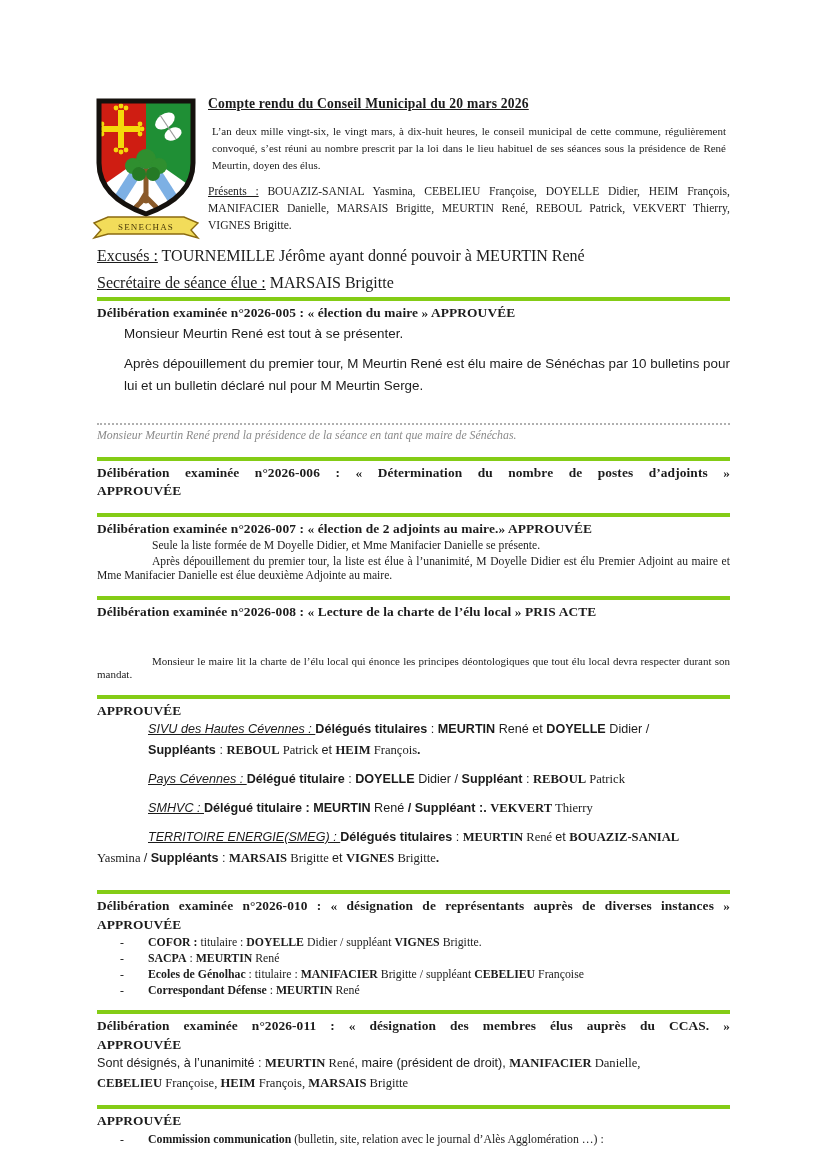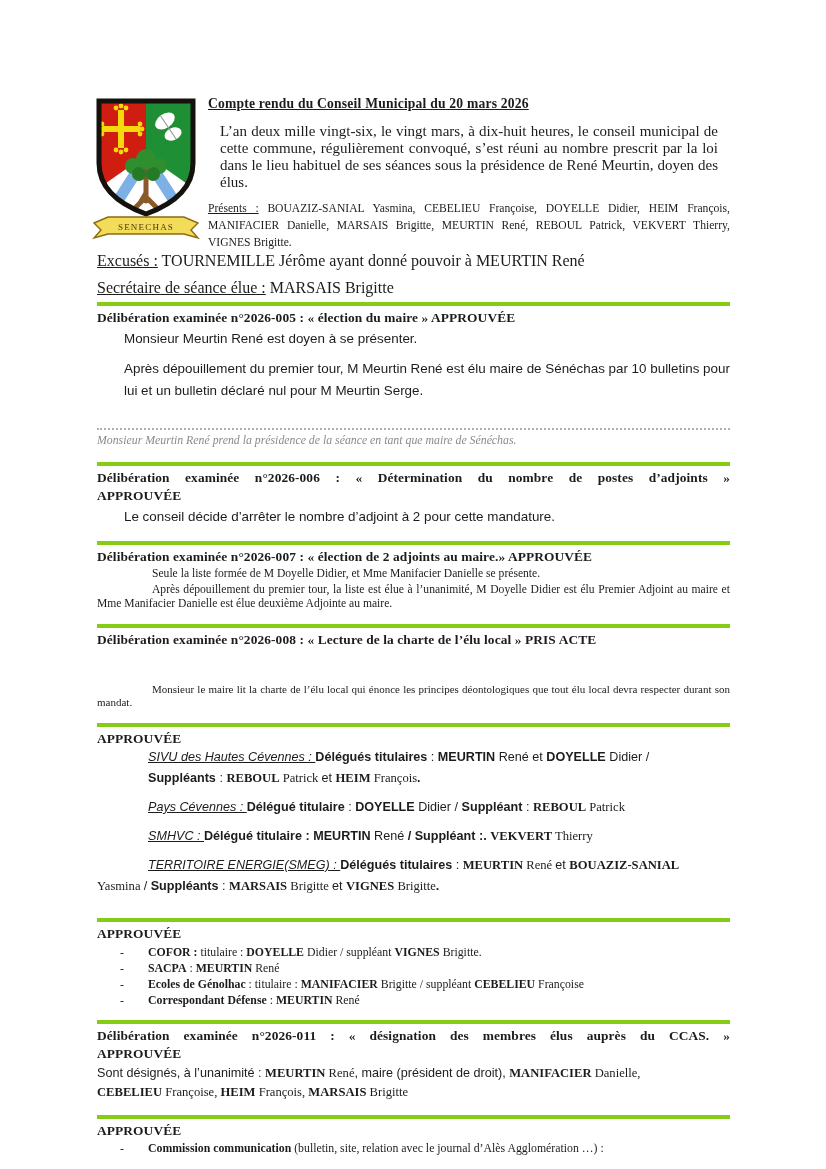--- a/index.html
+++ b/index.html
@@ -6,21 +6,21 @@
   .page{
     position:relative;width:826px;height:1169px;margin:0 auto;background:#ffffff;
     box-sizing:border-box;padding:96px 96px 0 97px;overflow:hidden;
     font-family:"Liberation Serif",serif;color:#1c1c1c;
   }
   
   .docheader{position:relative;min-height:150px;}
   .crest{position:absolute;left:-5px;top:1px;width:108px;height:150px;}
   .headright{margin-left:111px;}
   .title{font-size:13.6px;font-weight:bold;text-align:left;text-decoration:underline;letter-spacing:.2px;line-height:16px;}
-  .intro{margin:11px 12px 0;font-size:15px;line-height:17px;text-align:justify;}
+  .intro{margin:11px 4px 0;font-size:11px;line-height:17px;text-align:justify;}
   .presents{margin:9px 0 0;font-size:11.6px;line-height:17px;text-align:justify;}
   .u{text-decoration:underline;}
   .meta{margin:3px 0 0;font-size:16px;line-height:14px;}
   .meta+.meta{margin-top:13px;}
   
   .delib{border-top:4px solid #84cc16;margin-top:7px;padding:2px 0 6px;}
   .shead{margin:1px 0 0;font-size:13.4px;font-weight:bold;line-height:17.5px;letter-spacing:.1px;}
   .jline{text-align:justify;text-align-last:justify;}
   .sans-body{font-family:"Liberation Sans",sans-serif;font-size:13.4px;line-height:22px;margin:1px 0 0;}
   .ind27{margin-left:27px;}
@@ -104,30 +104,29 @@
       <p class="intro">L’an deux mille vingt-six, le vingt mars, à dix-huit heures, le conseil municipal de cette commune, régulièrement convoqué, s’est réuni au nombre prescrit par la loi dans le lieu habituel de ses séances sous la présidence de René Meurtin, doyen des élus.</p>
       <p class="presents"><span class="u">Présents :</span><span> BOUAZIZ-SANIAL Yasmina, CEBELIEU Françoise, DOYELLE Didier, HEIM François, MANIFACIER Danielle, MARSAIS Brigitte, MEURTIN René, REBOUL Patrick, VEKVERT Thierry, VIGNES Brigitte.</span></p>
     </div>
   </div>
 
   <p class="meta"><span class="u">Excusés :</span><span> TOURNEMILLE Jérôme ayant donné pouvoir à MEURTIN René</span></p>
   <p class="meta"><span class="u">Secrétaire de séance élue :</span><span> MARSAIS Brigitte</span></p>
 
   <section class="delib">
     <div class="shead">Délibération examinée n°2026-005 : « élection du maire » APPROUVÉE</div>
-    <p class="sans-body ind27">Monsieur Meurtin René est doyen à se présenter.</p>
+    <p class="sans-body ind27">Monsieur Meurtin René est tout à se présenter.</p>
     <p class="sans-body ind27 gap">Après dépouillement du premier tour, M Meurtin René est élu maire de Sénéchas par 10 bulletins pour lui et un bulletin déclaré nul pour M Meurtin Serge.</p>
   </section>
 
   <div class="note">Monsieur Meurtin René prend la présidence de la séance en tant que maire de Sénéchas.</div>
 
   <section class="delib">
     <div class="shead jline">Délibération examinée n°2026-006 : « Détermination du nombre de postes d’adjoints »</div>
     <div class="shead">APPROUVÉE</div>
-    <p class="sans-body ind27">Le conseil décide d’arrêter le nombre d’adjoint à 2 pour cette mandature.</p>
   </section>
 
   <section class="delib">
     <div class="shead">Délibération examinée n°2026-007 : « élection de 2 adjoints au maire.» APPROUVÉE</div>
     <p class="serif-body ti55">Seule la liste formée de M Doyelle Didier, et Mme Manifacier Danielle se présente.</p>
     <p class="serif-body ti55 just">Après dépouillement du premier tour, la liste est élue à l’unanimité, M Doyelle Didier est élu Premier Adjoint au maire et Mme Manifacier Danielle est élue deuxième Adjointe au maire.</p>
   </section>
 
   <section class="delib">
     <div class="shead">Délibération examinée n°2026-008 : « Lecture de la charte de l’élu local » PRIS ACTE</div>
@@ -146,20 +145,21 @@
     <div class="dblock">
       <div class="dline"><span class="italic underline">SMHVC : </span><span class="bold">Délégué titulaire : </span><span class="bold">MEURTIN</span><span> René </span><span class="bold">/ Suppléant :.</span><span> </span><span class="bold serif">VEKVERT</span><span class="serif"> Thierry</span></div>
     </div>
     <div class="dblock">
       <div class="dline"><span class="italic underline">TERRITOIRE ENERGIE(SMEG) : </span><span class="bold">Délégués titulaires</span><span> : </span><span class="bold serif">MEURTIN</span><span class="serif"> René </span><span>et </span><span class="bold serif">BOUAZIZ-SANIAL</span></div>
       <div class="dline hang"><span class="serif">Yasmina </span><span>/ </span><span class="bold">Suppléants</span><span> : </span><span class="bold serif">MARSAIS</span><span class="serif"> Brigitte </span><span>et </span><span class="bold serif">VIGNES</span><span class="serif"> Brigitte</span><span class="bold">.</span></div>
     </div>
   </section>
 
   <section class="delib">
+    <div class="shead jline">Délibération examinée n°2026-010 : « désignation de représentants auprès de diverses instances »</div>
     <div class="shead">APPROUVÉE</div>
     <div class="li">
         <span class="dash">-</span>
         <span><span class="bold">COFOR :</span><span> titulaire : </span><span class="bold">DOYELLE</span><span> Didier / suppléant </span><span class="bold">VIGNES</span><span> Brigitte.</span></span>
       </div>
     <div class="li">
         <span class="dash">-</span>
         <span><span class="bold">SACPA</span><span> : </span><span class="bold">MEURTIN</span><span> René</span></span>
       </div>
     <div class="li">

